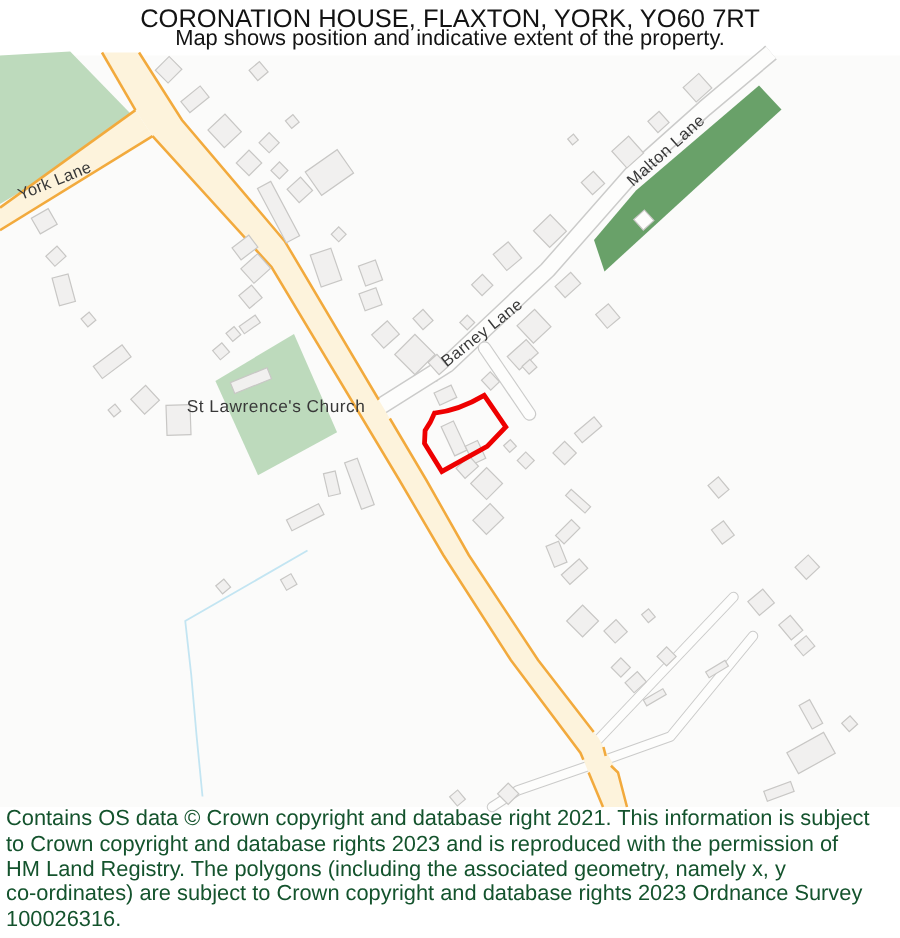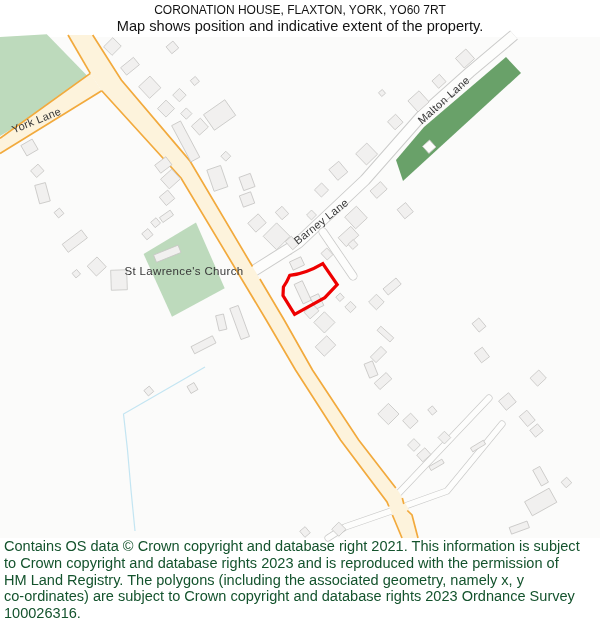--- a/index.html
+++ b/index.html
@@ -3,21 +3,21 @@
 <meta charset="utf-8">
 <style>
 html,body{margin:0;padding:0;background:#ffffff;}
 body{width:600px;height:625px;font-family:"Liberation Sans", sans-serif;position:relative;overflow:hidden;}
 .hdr{position:absolute;left:0;width:600px;text-align:center;color:#131313;}
 .ftr{position:absolute;left:4px;color:#14532d;font-size:14.55px;line-height:16.75px;white-space:nowrap;}
 </style>
 </head>
 <body>
 
-<div class="hdr" style="top:3px;font-size:12px;">CORONATION HOUSE, FLAXTON, YORK, YO60 7RT</div>
+<div class="hdr" style="top:3px;font-size:17px;">CORONATION HOUSE, FLAXTON, YORK, YO60 7RT</div>
 
 <div class="hdr" style="top:17.5px;font-size:14.6px;">Map shows position and indicative extent of the property.</div>
 
 <svg width="600" height="625" viewBox="0 0 600 625" style="position:absolute;top:0;left:0" xmlns="http://www.w3.org/2000/svg">
 
 <rect x="0" y="37" width="600" height="501" fill="#fbfbfa"></rect>
 
 <polygon points="0,37 46.8,34.3 92.3,81.1 0,136" fill="#bddabc"></polygon>
 
 <polygon points="143.6,254 196,222.6 224.7,288.2 172,316.8" fill="#bddabc"></polygon>

